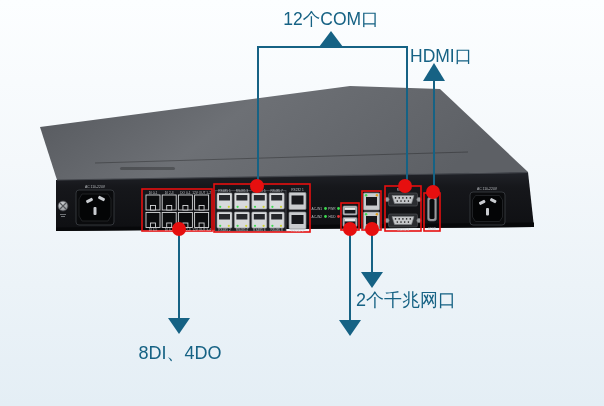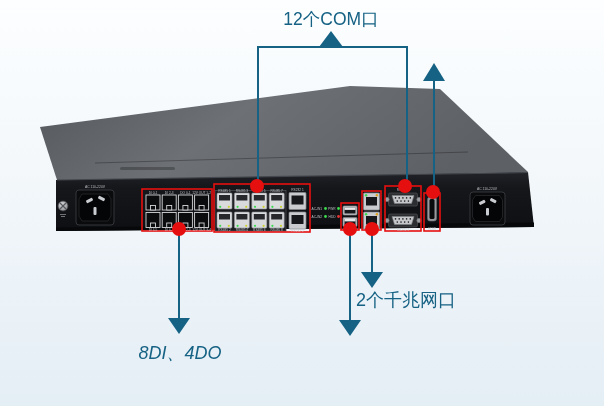--- a/index.html
+++ b/index.html
@@ -302,15 +302,16 @@
       <circle cx="257" cy="186" r="7" class="hl-dot"></circle>
       <circle cx="405" cy="186" r="7" class="hl-dot"></circle>
       <circle cx="433" cy="192" r="7" class="hl-dot"></circle>
       <circle cx="350" cy="229" r="7" class="hl-dot"></circle>
       <circle cx="372" cy="229" r="7" class="hl-dot"></circle>
       <circle cx="179" cy="229" r="7" class="hl-dot"></circle>
     </g>
   </svg>
 
   <div class="callout-label cl-17 center" style="left:241px;top:10px;width:180px;text-align:center;">12个COM口</div>
+  <div class="callout-label cl-17" style="left:410px;top:47px;">HDMI口</div>
   <div class="callout-label cl-18" style="left:356px;top:291px;">2个千兆网口</div>
-  <div class="callout-label cl-18 center" style="left:110px;top:344px;width:140px;font-style:italic;">8DI、4DO</div>
+  <div class="callout-label cl-18 center" style="left:110px;top:344px;width:140px;">8DI、4DO</div>
 </div>
 
 </body></html>

